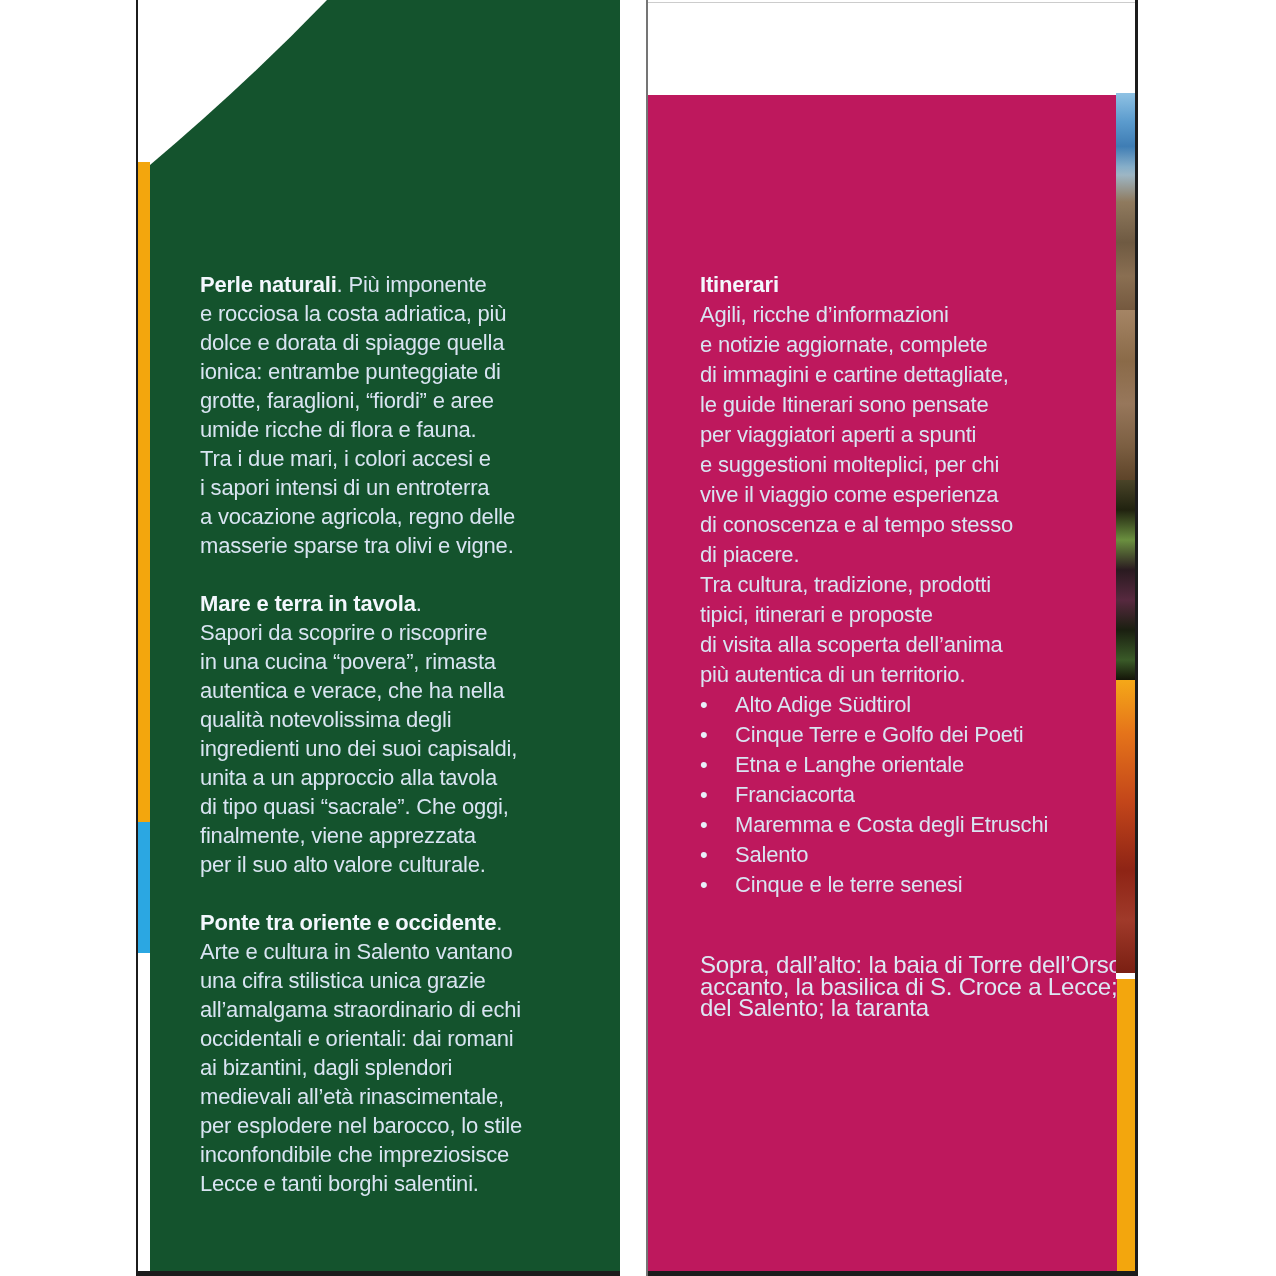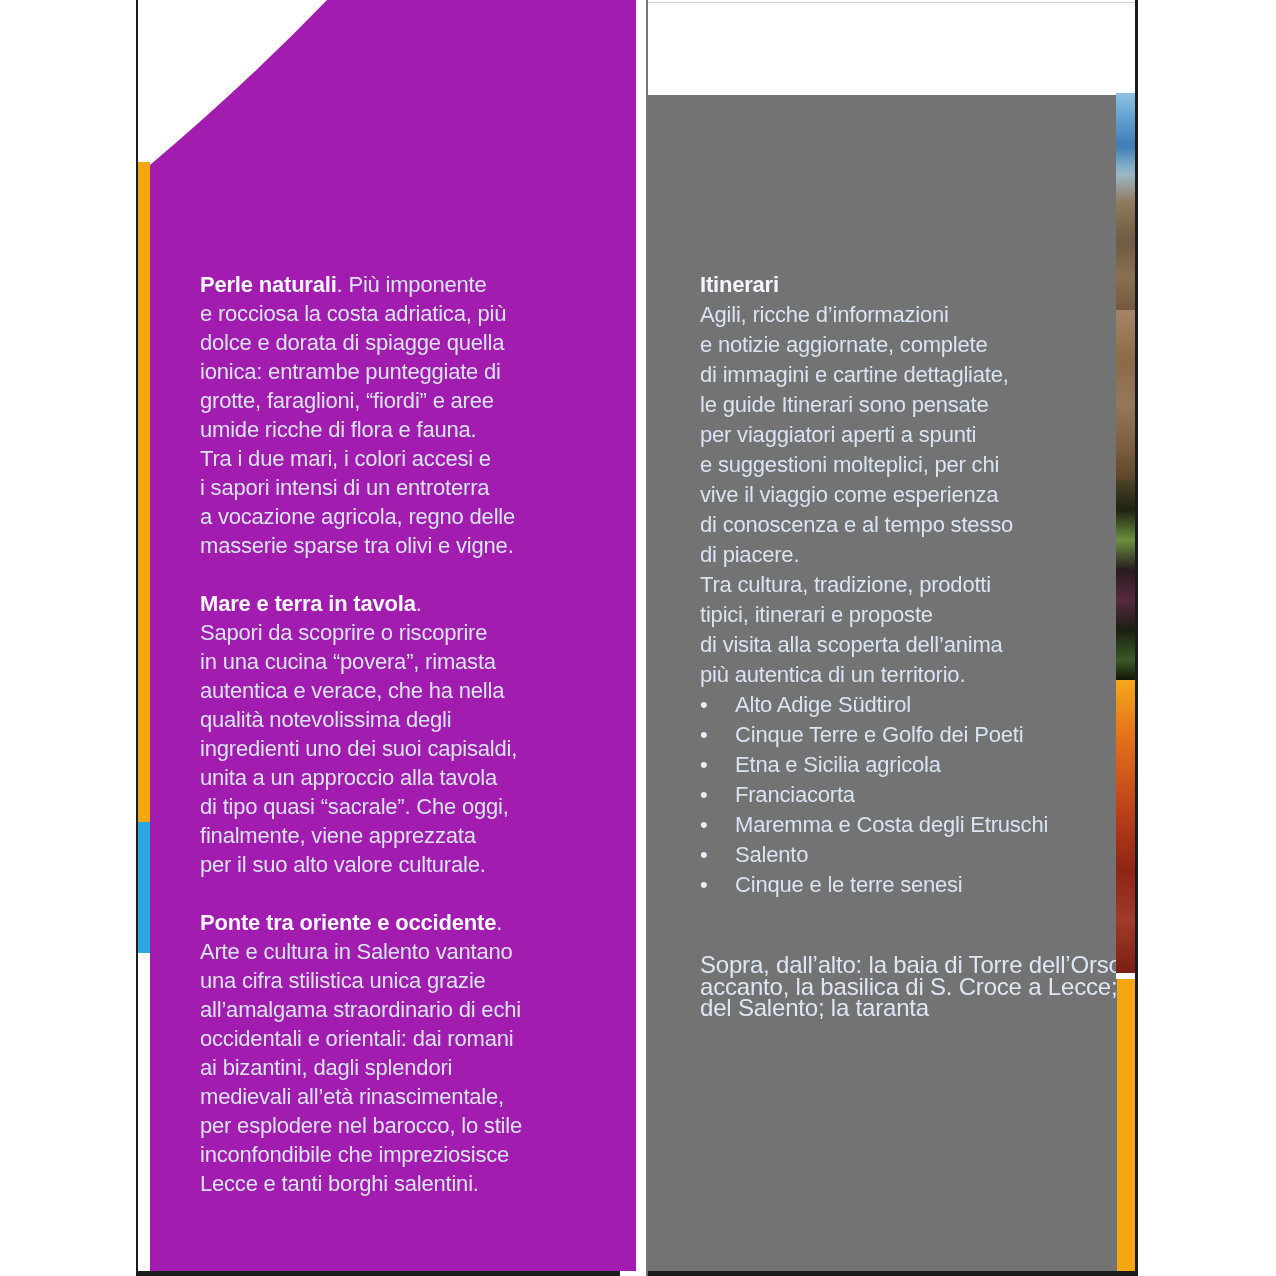--- a/index.html
+++ b/index.html
@@ -53,21 +53,21 @@
   .title-item .bullet{display:inline-block;width:35px;color:#e8eff9;}
   .caption{margin-top:54px;font-size:24px;line-height:21.5px;letter-spacing:-0.2px;white-space:pre;color:#dde7f4;}
 </style>
 </head>
 <body>
 
 <div class="abs edge-v left-flap-edge" style="background: rgb(28, 28, 28);"></div>
 <div class="abs bar bar-yellow-left" style="background: rgb(243, 166, 13);"></div>
 <div class="abs bar bar-cyan-left" style="background: rgb(43, 167, 226);"></div>
 
-<div class="abs panel panel-left" style="background: #a21caf; padding-left: 16px;">
+<div class="abs panel panel-left" style="background: #14532d;">
   <svg class="corner-cut" width="177" height="165" viewBox="0 0 177 165">
     <path d="M0,0 H177 Q95,85 0,165 Z" fill="#ffffff"></path>
   </svg>
 
   <div class="abs text-col col-left" style="left:50px;top:270px;">
     <p class="para"><b>Perle naturali</b><span>. Più imponente
 e rocciosa la costa adriatica, più
 dolce e dorata di spiagge quella
 ionica: entrambe punteggiate di
 grotte, faraglioni, “fiordi” e aree
@@ -96,42 +96,42 @@
 per esplodere nel barocco, lo stile
 inconfondibile che impreziosisce
 Lecce e tanti borghi salentini.</span></p>
   </div>
 </div>
 <div class="abs bottom-line bottom-left" style="background: rgb(28, 28, 28);"></div>
 
 <div class="abs edge-v gap-edge" style="background: rgb(117, 117, 117);"></div>
 <div class="abs top-hairline" style="background: rgb(204, 204, 204);"></div>
 
-<div class="abs panel panel-right" style="background: #737373;">
+<div class="abs panel panel-right" style="background: #be185d;">
   <div class="abs text-col col-right" style="left:52px;top:175px;">
     <p class="intro"><b>Itinerari</b><span>
 Agili, ricche d’informazioni
 e notizie aggiornate, complete
 di immagini e cartine dettagliate,
 le guide Itinerari sono pensate
 per viaggiatori aperti a spunti
 e suggestioni molteplici, per chi
 vive il viaggio come esperienza
 di conoscenza e al tempo stesso
 di piacere.
 Tra cultura, tradizione, prodotti
 tipici, itinerari e proposte
 di visita alla scoperta dell’anima
 più autentica di un territorio.</span></p>
 
 
     <ul class="title-list">
       <li class="title-item"><span class="bullet">•</span><span>Alto Adige Südtirol</span></li>
       <li class="title-item"><span class="bullet">•</span><span>Cinque Terre e Golfo dei Poeti</span></li>
-      <li class="title-item"><span class="bullet">•</span><span>Etna e Sicilia agricola</span></li>
+      <li class="title-item"><span class="bullet">•</span><span>Etna e Langhe orientale</span></li>
       <li class="title-item"><span class="bullet">•</span><span>Franciacorta</span></li>
       <li class="title-item"><span class="bullet">•</span><span>Maremma e Costa degli Etruschi</span></li>
       <li class="title-item"><span class="bullet">•</span><span>Salento</span></li>
       <li class="title-item"><span class="bullet">•</span><span>Cinque e le terre senesi</span></li>
     </ul>
 
     <div class="caption">Sopra, dall’alto: la baia di Torre dell’Orso e,
 accanto, la basilica di S. Croce a Lecce; i fichi
 del Salento; la taranta</div>
   </div>

